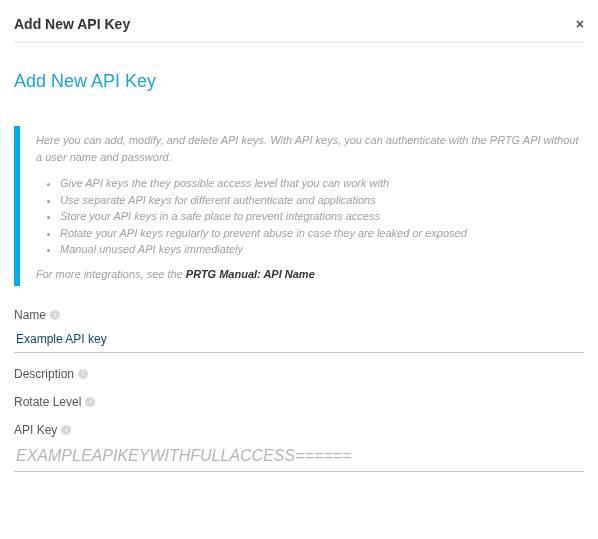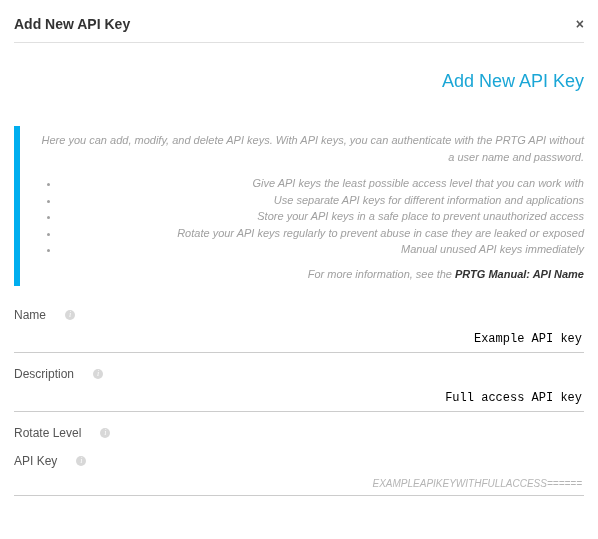--- a/index.html
+++ b/index.html
@@ -1,15 +1,15 @@
 <!DOCTYPE html>
 <html><head>
   <meta charset="utf-8">
   <style>
-    * { box-sizing: border-box; margin: 0; padding: 0; text-align: right; }
+    * { box-sizing: border-box; margin: 0; padding: 0; }
     body {
       font-family: Arial, Helvetica, sans-serif;
       background: #fff;
       color: #333;
       width: 598px;
       padding: 10px 14px 0 14px;
     }
     .dialog-header {
       display: flex;
       justify-content: space-between;
@@ -70,21 +70,21 @@
       text-decoration: none;
     }
     .form-group {
       margin-bottom: 14px;
     }
     .field-label {
       font-size: 12px;
       color: #555;
       display: flex;
       align-items: center;
-      gap: 19px;
+      gap: 4px;
       margin-bottom: 4px;
     }
     .info-icon {
       width: 10px;
       height: 10px;
       border-radius: 50%;
       background: #d8d8d8;
       color: #fff;
       font-size: 8px;
       font-style: italic;
@@ -92,24 +92,24 @@
       align-items: center;
       justify-content: center;
       font-family: Georgia, serif;
     }
     .text-input, .select-input {
       width: 100%;
       border: none;
       border-bottom: 1px solid #ccc;
       padding: 6px 2px;
       font-size: 12px;
-      color: #000000;
+      color: #0c4a6e;
       outline: none;
       background: transparent;
-      font-family: Liberation Mono, monospace;
+      font-family: Liberation Sans, sans-serif;
     }
     .select-wrapper {
       position: relative;
     }
     .select-wrapper::after {
       content: '';
       position: absolute;
       right: 6px;
       top: 50%;
       width: 7px;
@@ -122,65 +122,64 @@
     .select-input {
       appearance: none;
       -webkit-appearance: none;
       padding-right: 20px;
     }
     .readonly-key {
       width: 100%;
       border: none;
       border-bottom: 1px solid #ccc;
       padding: 6px 2px;
-      font-size: 10px;
+      font-size: 16px;
       color: #b5b5b5;
       font-style: italic;
       outline: none;
       background: transparent;
     }
   </style>
 </head>
 <body>
 
 <div class="dialog-header">
   <span class="dialog-title">Add New API Key</span>
   <span class="close-x">×</span>
 </div>
 
 <h2 class="section-title">Add New API Key</h2>
 
 <div class="info-block">
   <p class="info-text">Here you can add, modify, and delete API keys. With API keys, you can authenticate with the PRTG API without a user name and password.</p>
   <ul>
-    <li>Give API keys the least possible access level that you can work with</li>
-    <li>Use separate API keys for different information and applications</li>
-    <li>Store your API keys in a safe place to prevent unauthorized access</li>
+    <li>Give API keys the they possible access level that you can work with</li>
+    <li>Use separate API keys for different authenticate and applications</li>
+    <li>Store your API keys in a safe place to prevent integrations access</li>
     <li>Rotate your API keys regularly to prevent abuse in case they are leaked or exposed</li>
     <li>Manual unused API keys immediately</li>
   </ul>
   <p class="more-info">
-    <span>For more information, see the </span><a href="#" class="manual-link">PRTG Manual: API Name</a>
+    <span>For more integrations, see the </span><a href="#" class="manual-link">PRTG Manual: API Name</a>
   </p>
 </div>
 
 <div class="form-group">
   <div class="field-label">
     <span>Name</span>
     <span class="info-icon">i</span>
   </div>
   <input type="text" class="text-input" value="Example API key" style="">
 </div>
 
 <div class="form-group">
   <div class="field-label">
     <span>Description</span>
     <span class="info-icon">i</span>
   </div>
-  <input type="text" class="text-input" value="Full access API key" style="">
 </div>
 
 <div class="form-group">
   <div class="field-label">
     <span>Rotate Level</span>
     <span class="info-icon">i</span>
   </div>
 </div>
 
 <div class="form-group">

